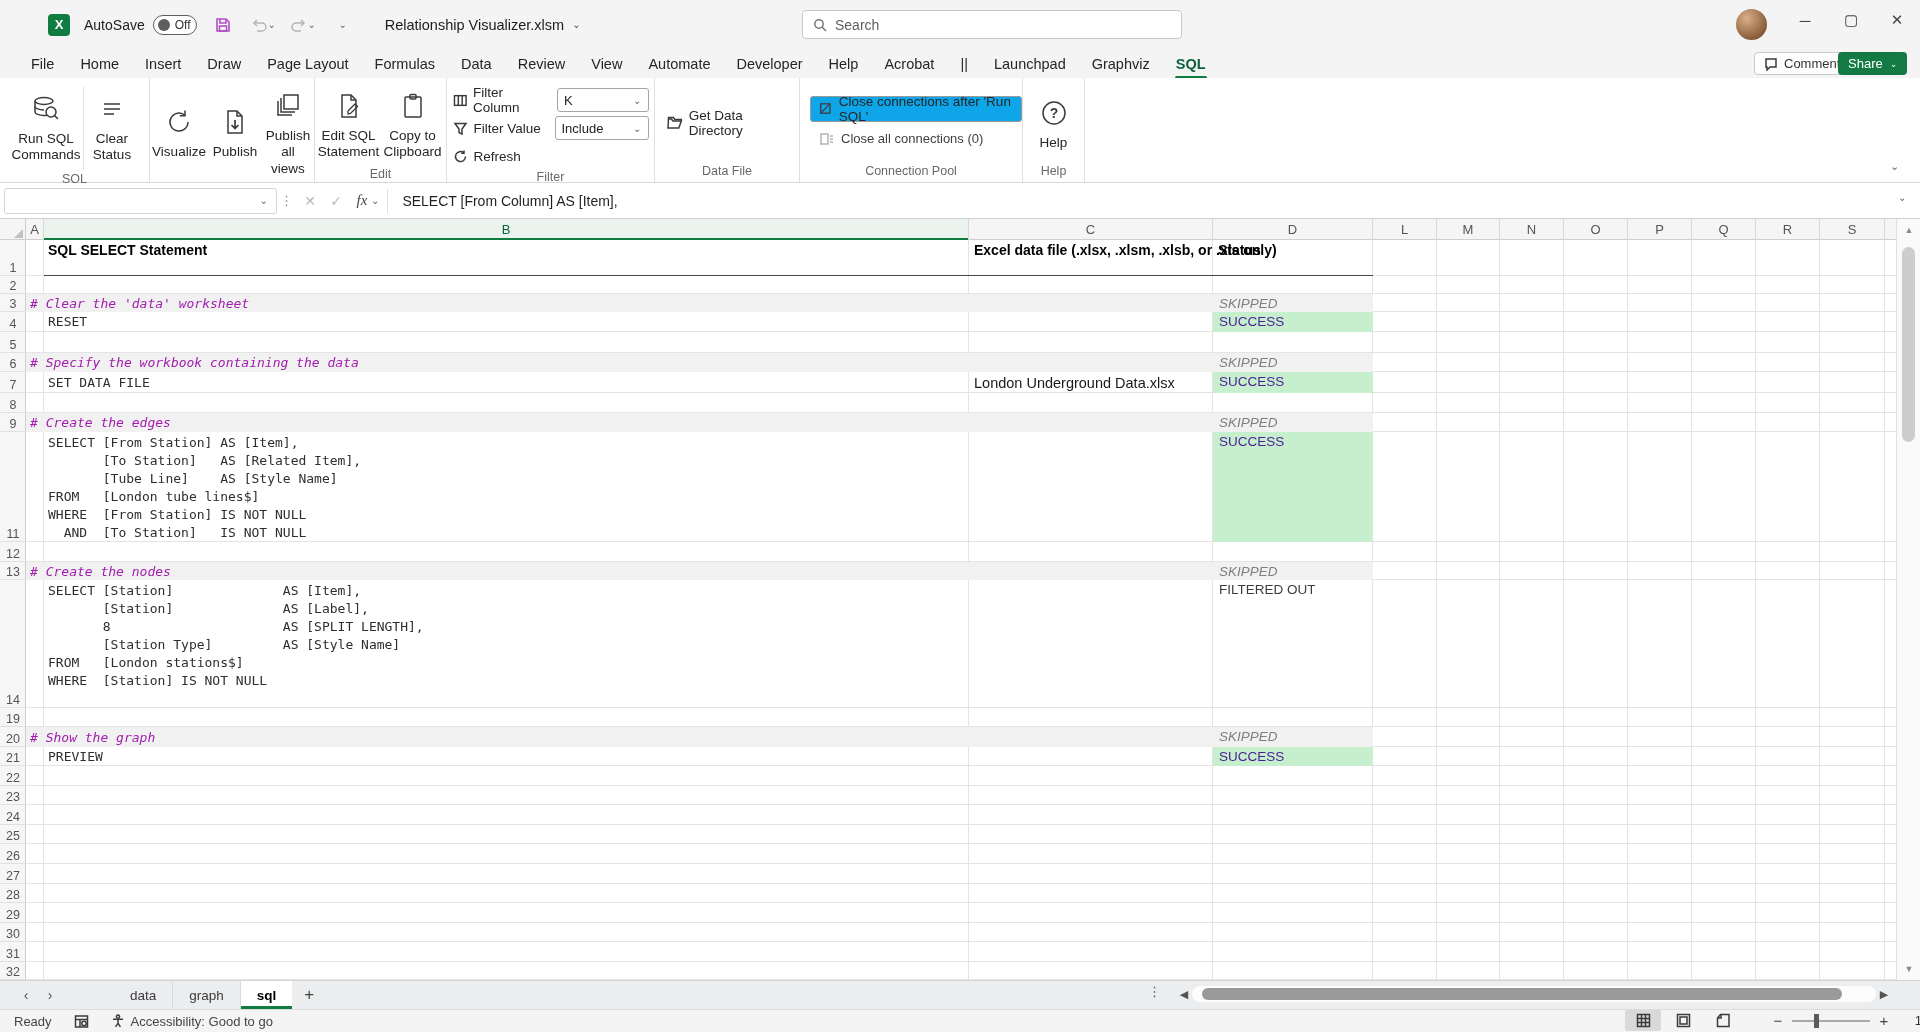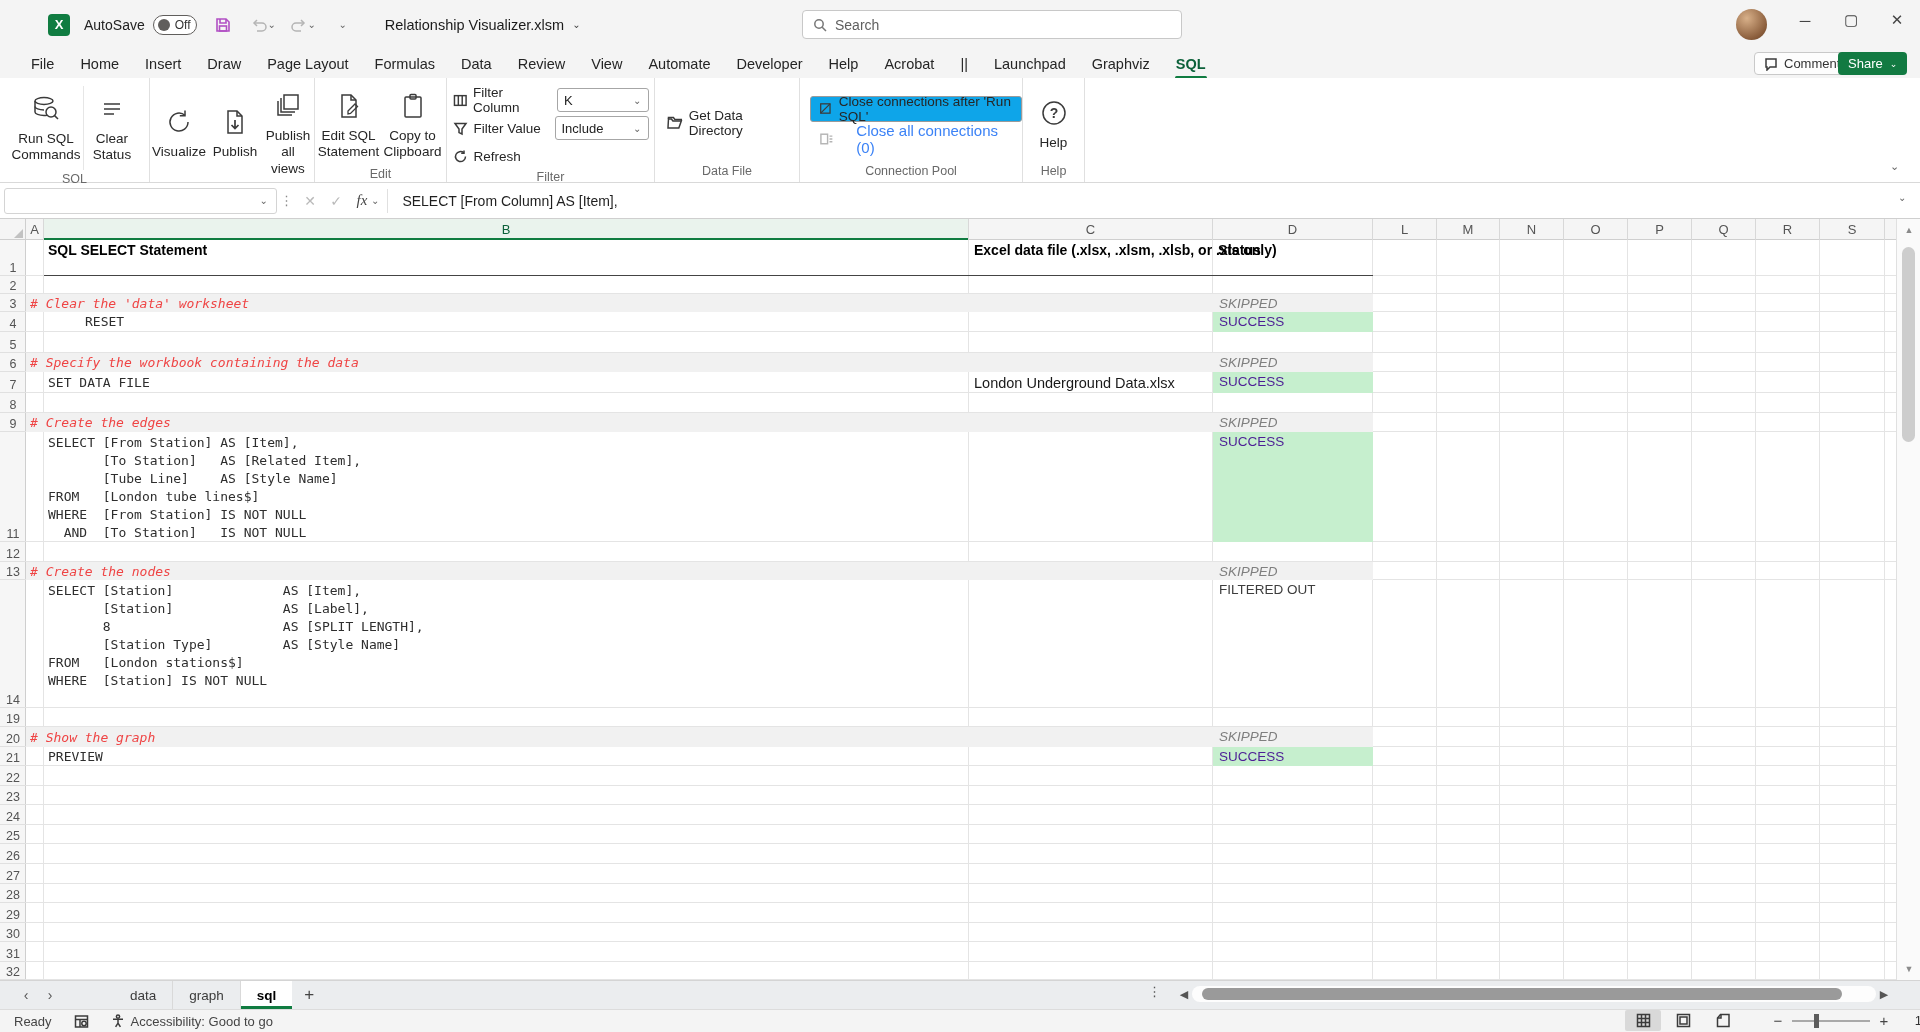--- a/index.html
+++ b/index.html
@@ -50,21 +50,21 @@
   .bigbtn { display:flex; flex-direction:column; align-items:center; padding:4px 6px;
     font-size:13.5px; color:#262626; line-height:1.22; text-align:center; }
   .bigbtn .ic { height:36px; display:flex; align-items:center; justify-content:center; margin-bottom:4px; }
   .smallrows { display:flex; flex-direction:column; gap:4px; padding-top:4px; width:196px; }
   .smallrow { display:flex; align-items:center; gap:6px; height:24px; font-size:13.5px; color:#262626; }
   .dd { margin-left:auto; width:94px; height:24px; border:1px solid #a6a6a6; border-radius:3px;
     background:#fff; display:flex; align-items:center; font-size:13px; padding:0 6px; color:#222; }
   .dd .chev { margin-left:auto; }
   .connbtn { display:flex; align-items:center; gap:7px; height:26px; padding:0 8px; font-size:13.5px; color:#262626;
     border:1px solid #9a9a9a; border-radius:3px; background:#0ea5e9; }
-  .conn2 { display:flex; align-items:center; gap:23px; height:24px; padding:0 9px; font-size:15px; color:#3b82f6; }
+  .conn2 { display:flex; align-items:center; gap:7px; height:24px; padding:0 9px; font-size:13px; color:#404040; }
   #ribbon-collapse { position:absolute; left:1890px; top:160px; font-size:11px; color:#666; }
 
   
   #fbar { top:183px; left:0; width:1920px; height:36px; background:#fff;
     border-bottom:1px solid #cfcfcf; display:flex; align-items:center; }
   #namebox { margin-left:4px; width:273px; height:26px; border:1px solid #d4d4d4; border-radius:3px;
     display:flex; align-items:center; font-size:13px; color:#333; }
   #namebox .chev { margin-left:auto; margin-right:8px; }
   .fkebab { width:20px; text-align:center; color:#8a8a8a; font-size:13px; letter-spacing:1px; }
   .fico { width:26px; text-align:center; font-size:14px; color:#b9b9b9; }
@@ -85,21 +85,21 @@
   .vline { position:absolute; top:0; bottom:0; width:1px; background:#e4e4e4; }
   #gutterbg { position:absolute; left:0; top:0; width:26px; height:740px; background:#f6f6f6;
     border-right:1px solid #cfcfcf; }
   .grow { position:absolute; left:0; width:1896px; box-shadow:inset 0 -1px 0 #e4e4e4; }
   .rnum { position:absolute; left:0; top:0; bottom:0; width:26px; display:flex; align-items:flex-end;
     justify-content:center; font-size:12.5px; color:#545454; padding-bottom:1px;
     box-shadow:inset 0 -1px 0 #e0e0e0, inset -1px 0 0 #cfcfcf; background:#f6f6f6; }
   .band { position:absolute; left:26px; width:1347px; top:0; bottom:0; background:#f1f1f1; }
   .mono { font-family:"DejaVu Sans Mono", monospace; font-size:13px; color:#2e2e2e; }
   .comment { position:absolute; left:30px; top:0; bottom:0; display:flex; align-items:center;
-    font-style:italic; color:#ef4444; white-space:pre; }
+    font-style:italic; color:#a21caf; white-space:pre; }
   .sqltext { position:absolute; left:48px; top:2px; white-space:pre; line-height:18px; }
   .ccell { position:absolute; left:974px; top:0; bottom:0; display:flex; align-items:center;
     font-size:14.5px; color:#1a1a1a; white-space:nowrap; }
   .hdrtext { position:absolute; top:2px; font-size:14px; font-weight:bold; color:#000; white-space:nowrap; }
   .dstat { position:absolute; left:1213px; width:160px; font-size:13.5px; padding:2px 0 0 6px; }
   .dstat.skipped { font-style:italic; color:#7f7f7f; }
   .dstat.success { background:#c6efce; color:#4c1d95; }
   .dstat.filtered { color:#3d3d3d; }
   #hdrline { position:absolute; left:44px; width:1329px; height:1px; background:#444; bottom:0; }
 
@@ -453,21 +453,21 @@
         <div class="rnum">2</div>
       </div>
       <div class="grow" style="top: 54px; height: 18px;">
         <div class="band"></div>
         <div class="dstat skipped" style="top: 0px; bottom: 0px;">SKIPPED</div>
         <div class="comment mono"># Clear the 'data' worksheet</div>
         <div class="rnum">3</div>
       </div>
       <div class="grow" style="top: 72px; height: 20px;">
         <div class="dstat success" style="top: 0px; bottom: 0px;">SUCCESS</div>
-        <div class="sqltext mono" style="top: 50%; transform: translateY(-50%); margin-left: 37px;">RESET</div>
+        <div class="sqltext mono" style="top: 50%; transform: translateY(-50%);">RESET</div>
         <div class="rnum">4</div>
       </div>
       <div class="grow" style="top: 92px; height: 21px;">
         <div class="rnum">5</div>
       </div>
       <div class="grow" style="top: 113px; height: 19px;">
         <div class="band"></div>
         <div class="dstat skipped" style="top: 0px; bottom: 0px;">SKIPPED</div>
         <div class="comment mono"># Specify the workbook containing the data</div>
         <div class="rnum">6</div>

